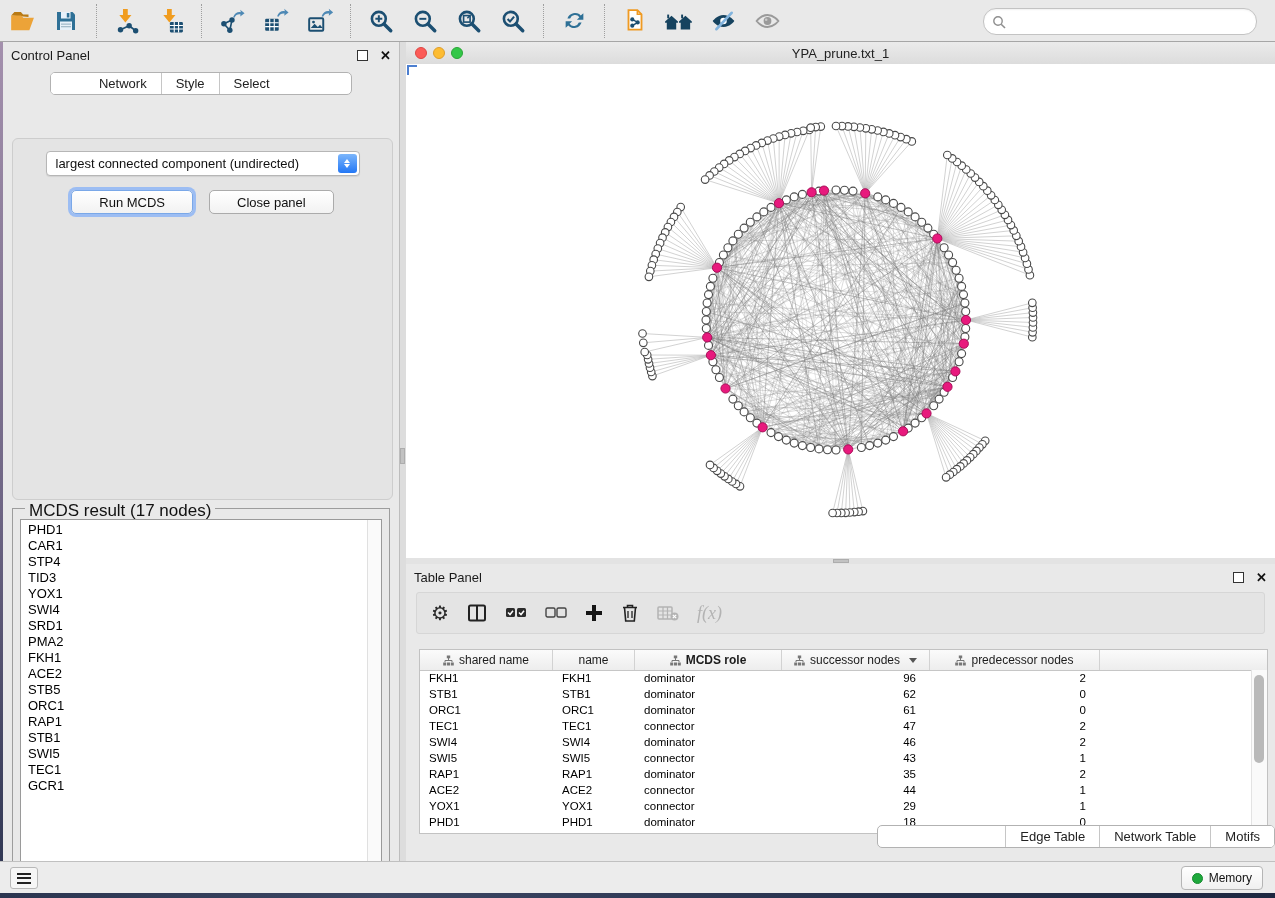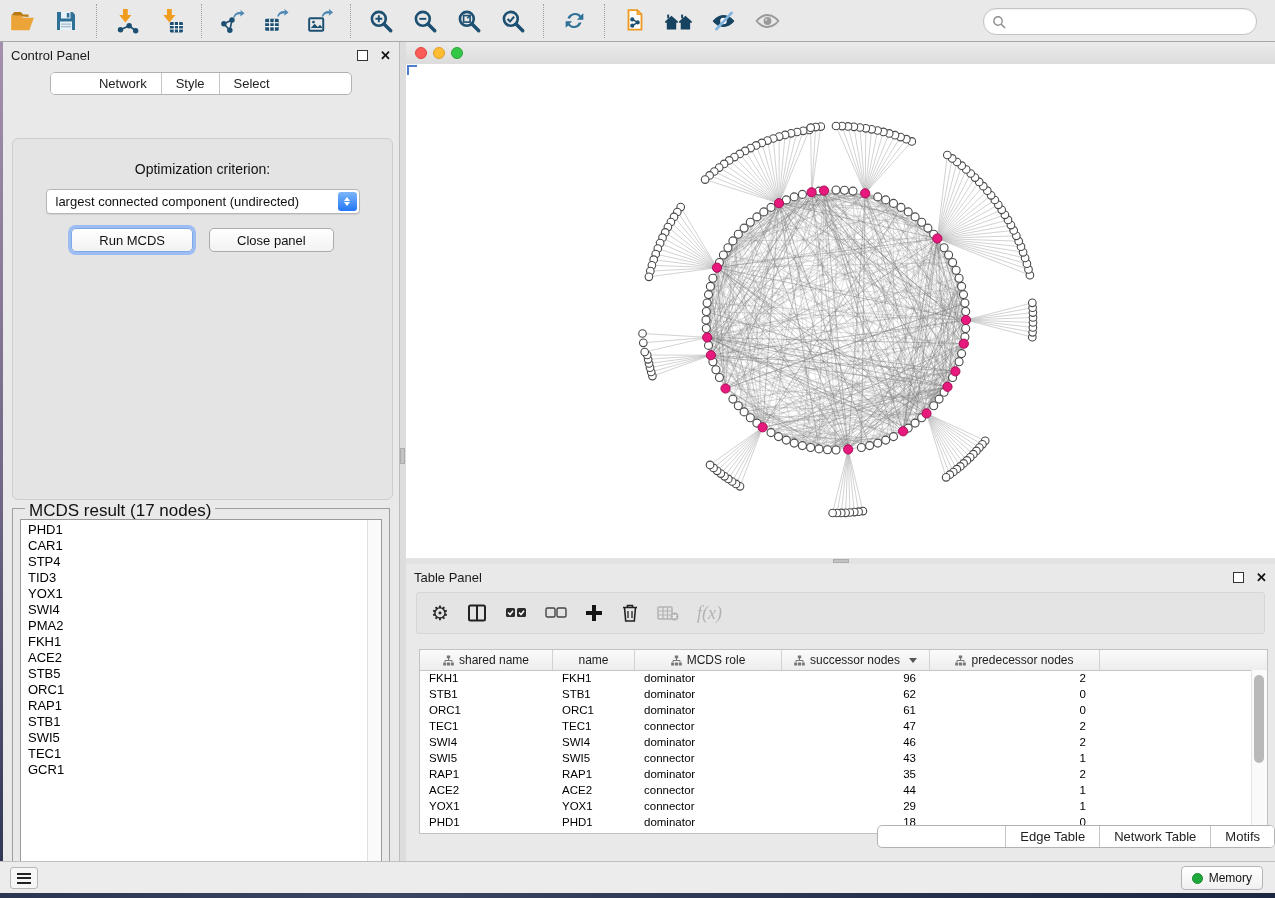--- a/index.html
+++ b/index.html
@@ -256,21 +256,20 @@
     </div>
     <div class="tabs-row">
       <div class="seg" id="cp-tabs">
           <div class="tab">Network</div>
           <div class="tab">Style</div>
           <div class="tab">Select</div>
           <div class="tab active">MCDS</div>
         </div>
     </div>
     <div class="cp-inner">
-      <div class="opt-label">Optimization criterion:</div>
       <div class="dropdown">
         <span class="dd-text">largest connected component (undirected)</span>
         <span class="dd-stepper">
             <i class="dd-up"></i>
             <i class="dd-down"></i>
           </span>
       </div>
       <div class="btn-row">
         <div class="mac-btn focused">Run MCDS</div>
         <div class="mac-btn">Close panel</div>
@@ -279,20 +278,21 @@
     <div class="result-group">
       <div class="result-title">MCDS result (17 nodes)</div>
       <div class="result-list">
         <div class="result-items" id="result-items">
             <div>PHD1</div>
             <div>CAR1</div>
             <div>STP4</div>
             <div>TID3</div>
             <div>YOX1</div>
             <div>SWI4</div>
+            <div>SRD1</div>
             <div>PMA2</div>
             <div>FKH1</div>
             <div>ACE2</div>
             <div>STB5</div>
             <div>ORC1</div>
             <div>RAP1</div>
             <div>STB1</div>
             <div>SWI5</div>
             <div>TEC1</div>
             <div>GCR1</div>
@@ -306,20 +306,21 @@
       <div class="v-handle"></div>
     </div>
 
   <div class="net-window">
     <div class="net-titlebar">
       <div class="traffic">
         <span class="light red"></span>
         <span class="light yellow"></span>
         <span class="light green"></span>
       </div>
+      <div class="net-title">YPA_prune.txt_1</div>
     </div>
     <div class="net-canvas-wrap">
       <div class="corner-ind"></div>
       <svg id="net" width="869" height="493">
           <line x1="430.0" y1="386.0" x2="344.3" y2="158.3" stroke="#8f8f8f" stroke-opacity="0.3" stroke-width="0.75"></line>
           <line x1="326.9" y1="176.9" x2="365.0" y2="143.4" stroke="#8f8f8f" stroke-opacity="0.3" stroke-width="0.75"></line>
           <line x1="326.9" y1="176.9" x2="471.8" y2="132.9" stroke="#8f8f8f" stroke-opacity="0.3" stroke-width="0.75"></line>
           <line x1="487.5" y1="372.6" x2="300.3" y2="264.5" stroke="#8f8f8f" stroke-opacity="0.3" stroke-width="0.75"></line>
           <line x1="404.6" y1="383.5" x2="479.7" y2="376.1" stroke="#8f8f8f" stroke-opacity="0.3" stroke-width="0.75"></line>
           <line x1="413.0" y1="384.9" x2="438.5" y2="126.3" stroke="#8f8f8f" stroke-opacity="0.3" stroke-width="0.75"></line>
@@ -1289,21 +1290,21 @@
               <rect x="3.8" y="0.5" width="3.4" height="2.8" fill="#777"></rect>
               <rect x="0.2" y="7.5" width="3" height="3" fill="#777"></rect>
               <rect x="4" y="7.5" width="3" height="3" fill="#777"></rect>
               <rect x="7.8" y="7.5" width="3" height="3" fill="#777"></rect>
             </svg>
             <span>shared name</span>
           </div>
           <div class="th" style="width: 82px;">
             <span>name</span>
           </div>
-          <div class="th" style="width: 147px;">
+          <div class="th" style="width: 147px; font-weight: bold;">
             <svg width="11" height="11" viewBox="0 0 11 11">
               <path d="M5.5 3v3M2 7V5.5h7V7" stroke="#777" stroke-width="1" fill="none"></path>
               <rect x="3.8" y="0.5" width="3.4" height="2.8" fill="#777"></rect>
               <rect x="0.2" y="7.5" width="3" height="3" fill="#777"></rect>
               <rect x="4" y="7.5" width="3" height="3" fill="#777"></rect>
               <rect x="7.8" y="7.5" width="3" height="3" fill="#777"></rect>
             </svg>
             <span>MCDS role</span>
           </div>
           <div class="th" style="width: 148px;">

